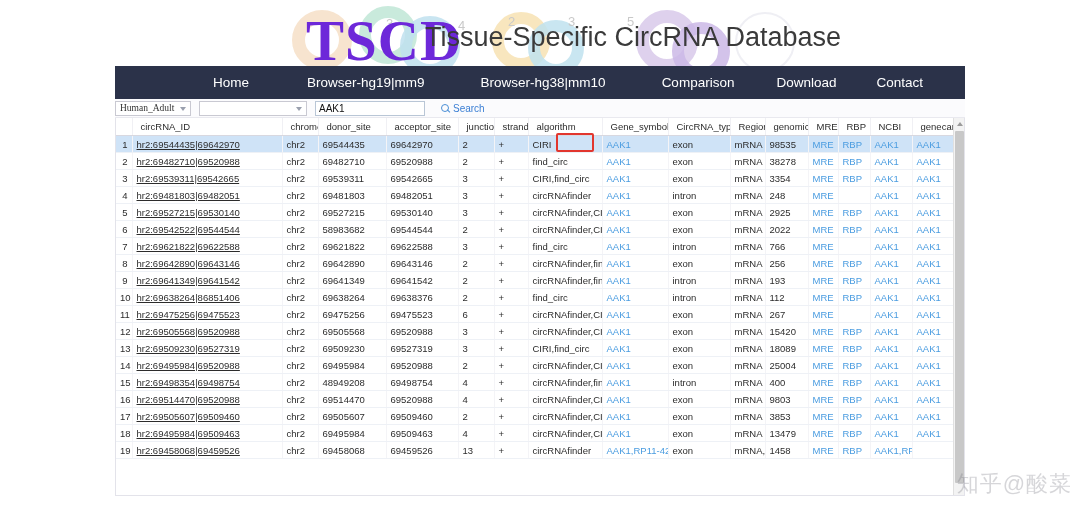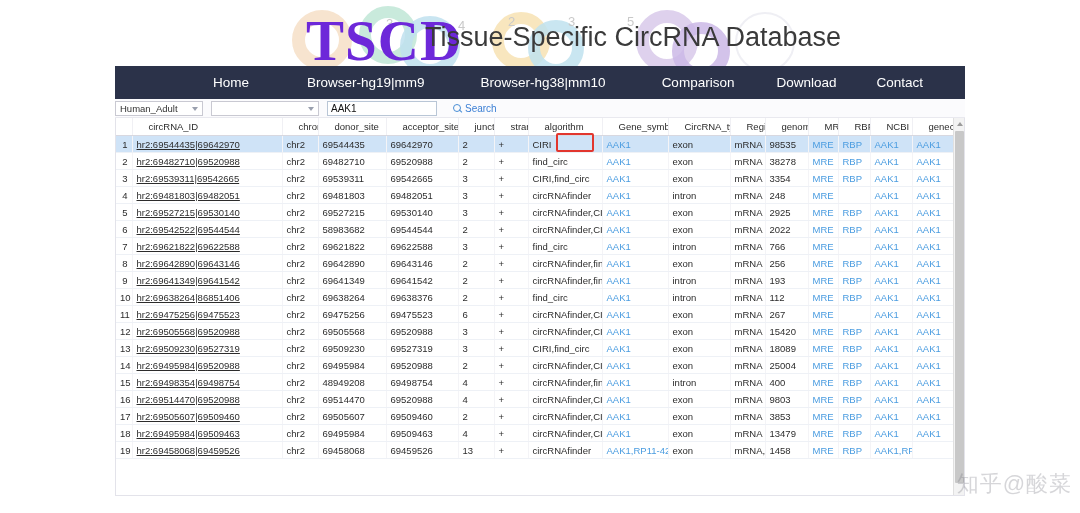--- a/index.html
+++ b/index.html
@@ -75,21 +75,21 @@
     padding: 0 14px 0 4px;
     font-family: "Liberation Sans", sans-serif;
     cursor: pointer;
   }
   .sel::after {
     content: ""; position: absolute; right: 4px; top: 5px;
     border-left: 3.5px solid transparent;
     border-right: 3.5px solid transparent;
     border-top: 4px solid #9aa0ae;
   }
-  #sel-tissue { margin-left: 0px; width: 88px; }
+  #sel-tissue { margin-left: 0px; width: 76px; font-family: Liberation Serif, serif; }
   #sel-blank  { margin-left: 8px; width: 108px; }
   .txtbox {
     margin-left: 8px; width: 110px; height: 15px;
     background: #fff; border: 1px solid #b9c6d6;
     font-size: 10px; color: #111;
     padding: 0 3px; line-height: 13px;
     font-family: "Liberation Sans", sans-serif;
   }
   .search-btn {
     margin-left: 16px; display: flex; align-items: center; gap: 3px;
@@ -119,21 +119,21 @@
     overflow: hidden;
   }
   table.grid {
     border-collapse: collapse;
     width: 841px;
     table-layout: fixed;
     font-family: "Liberation Sans", sans-serif;
   }
   table.grid th {
     font-weight: normal; font-size: 9.5px; color: #2c2c2c;
-    text-align: left; padding: 3px 4px 3px 16px;
+    text-align: left; padding: 3px 4px 3px 8px;
     background: #ffffff;
     border-bottom: 1px solid #d8d8e0;
     border-right: 1px solid #f0f0f4;
     white-space: nowrap; overflow: hidden;
   }
   table.grid td {
     font-size: 9.5px; color: #2c2c2c;
     padding: 2px 4px; height: 17px;
     border-bottom: 1px solid #eef1f6;
     border-right: 1px solid #f4f4f7;

